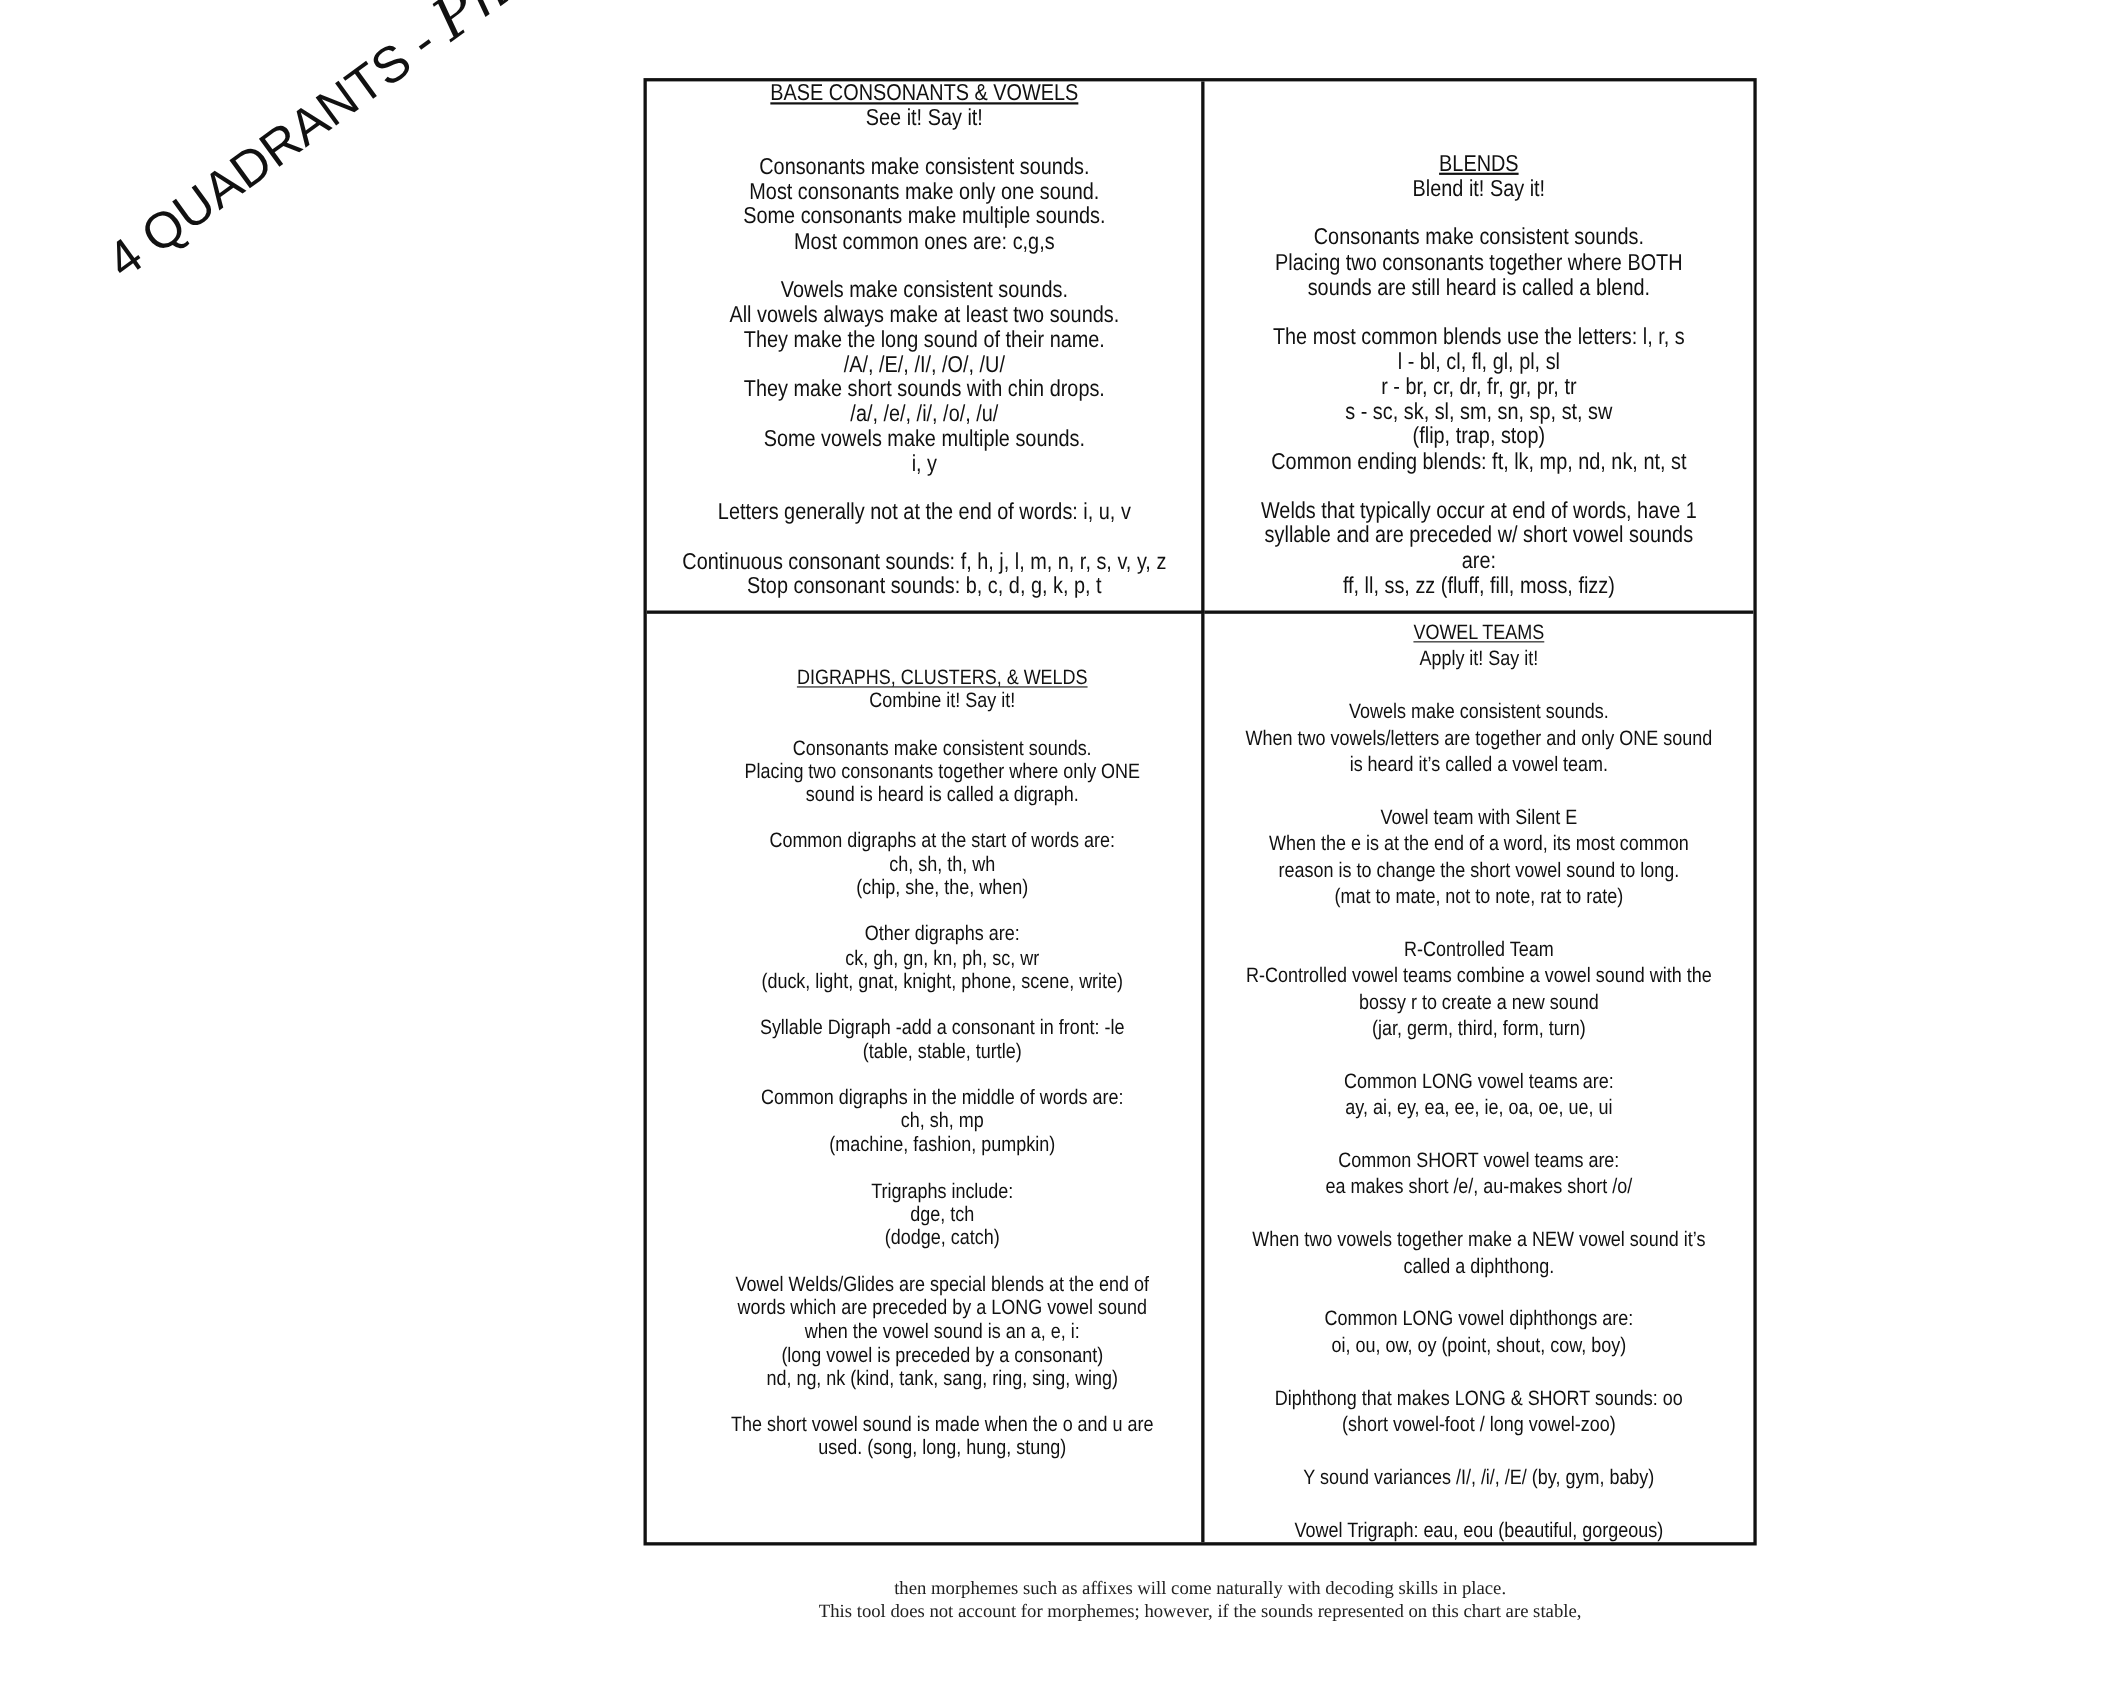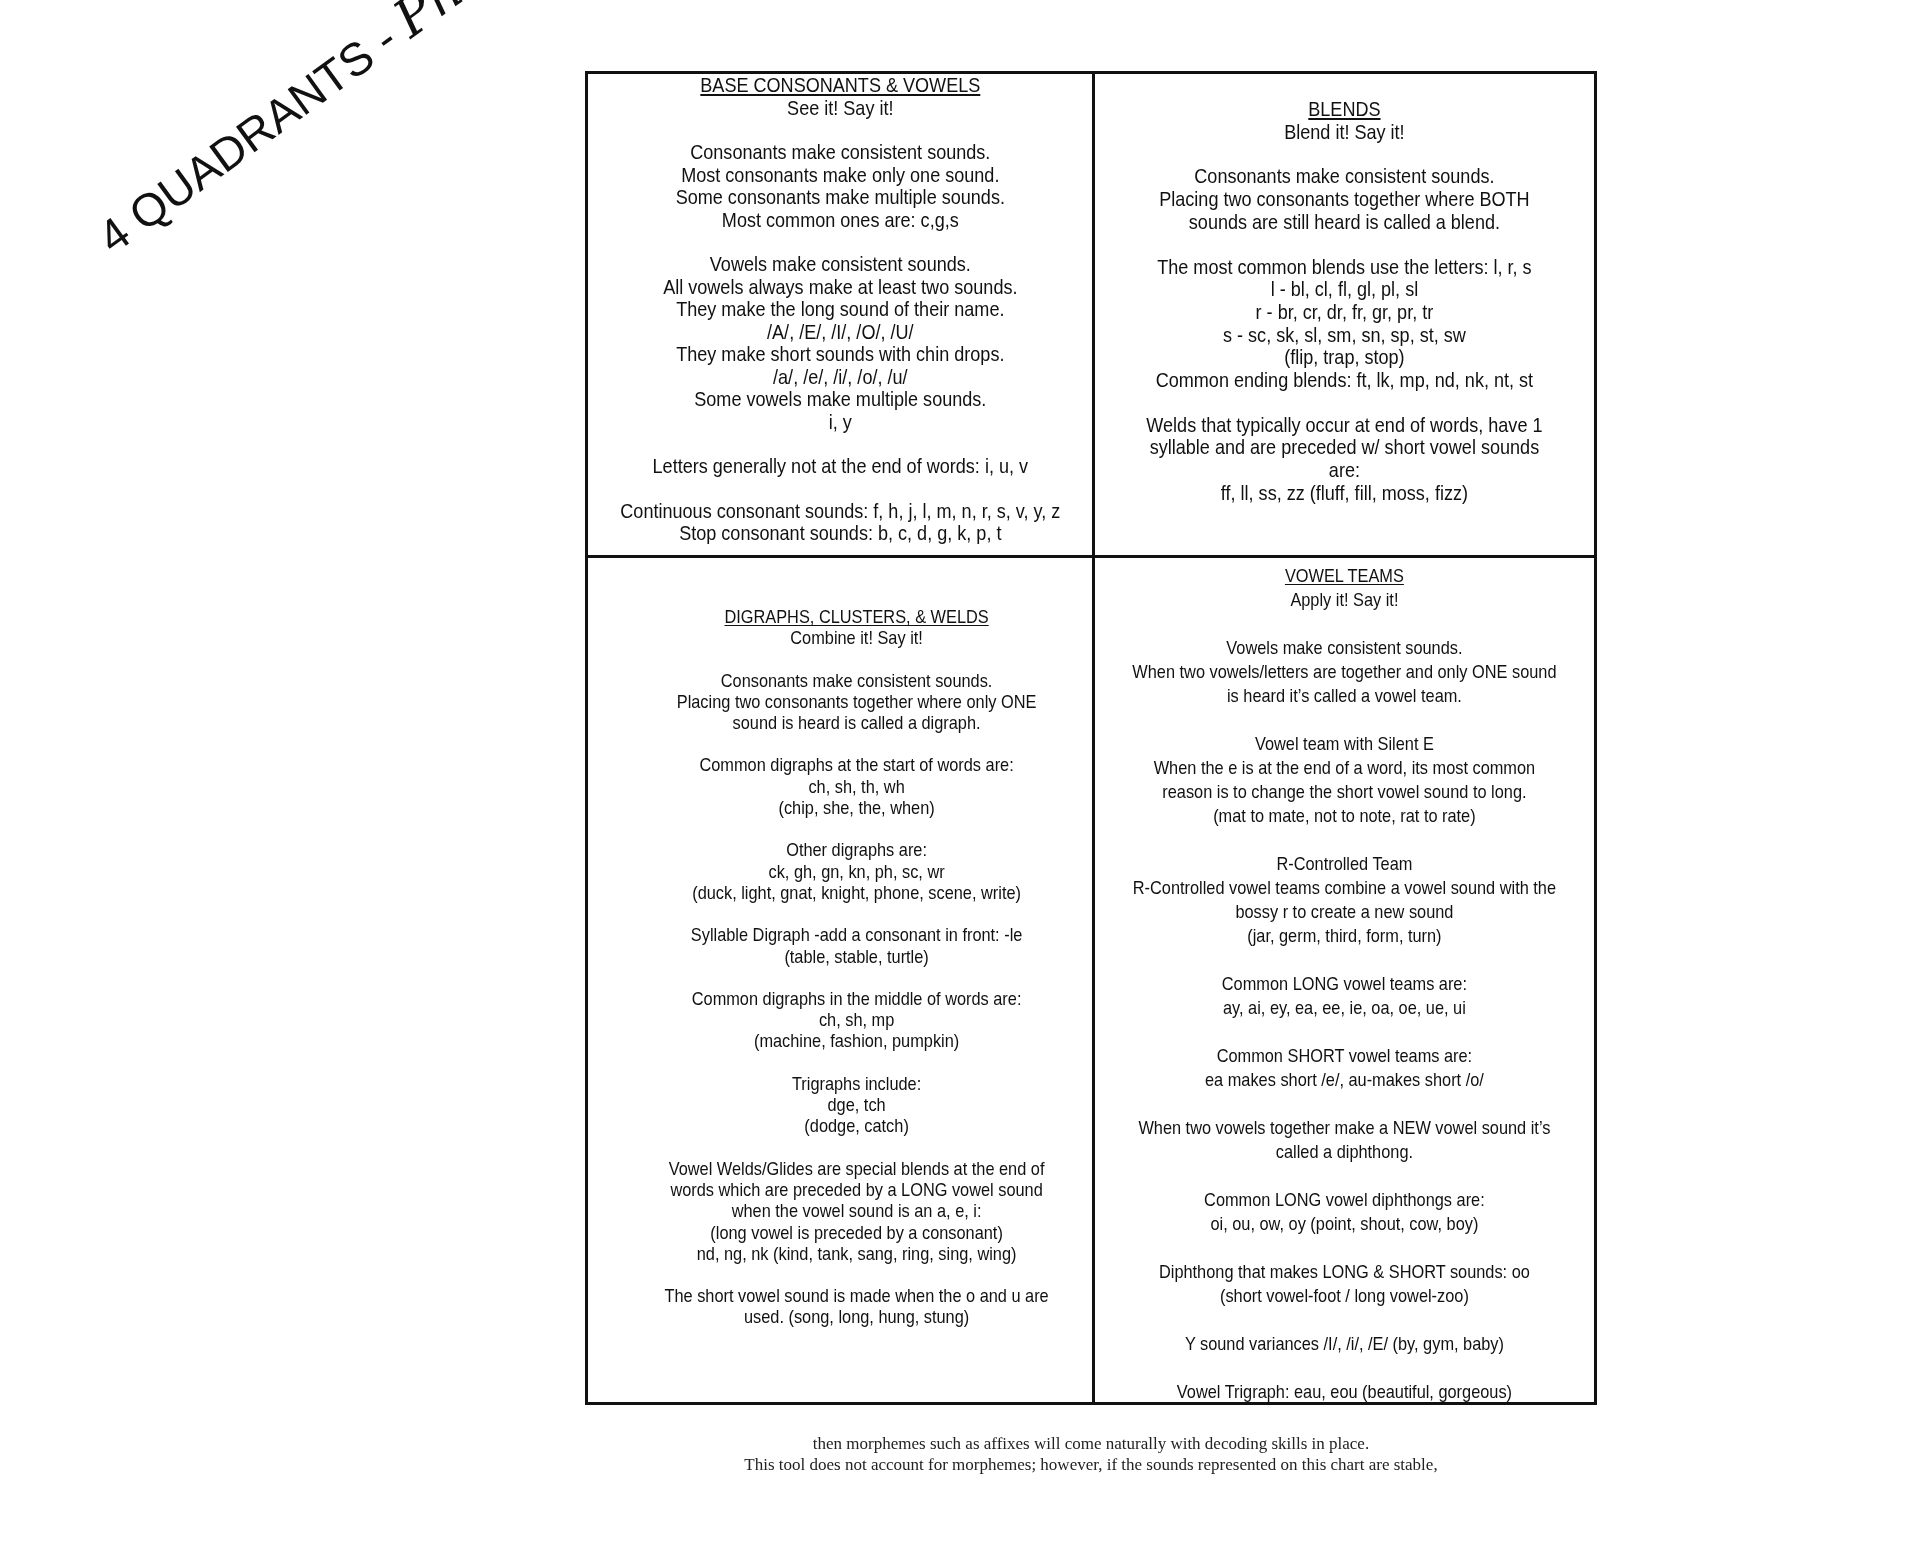--- a/index.html
+++ b/index.html
@@ -13,21 +13,21 @@
   .title .caps { font-family:"Liberation Sans Narrow","Liberation Sans", sans-serif; font-stretch:condensed; letter-spacing:0px; }
   .title .script { font-family:"DejaVu Serif", serif; font-style:italic; font-weight:300; font-size:52px; }
   .grid {
     position:absolute; left:585px; top:71px; width:1012px; height:1334px;
     border:3px solid #111; box-sizing:border-box;
     display:grid; grid-template-columns:507px 1fr; grid-template-rows:484px 1fr;
   }
   .cell { box-sizing:border-box; text-align:center; overflow:hidden;
     font-family:"Liberation Sans", sans-serif; font-stretch:condensed; }
   .c1 { border-right:3px solid #111; border-bottom:3px solid #111; }
-  .c2 { border-bottom:3px solid #111; }
+  .c2 { border-bottom:3px solid #111;margin-top:40px; }
   .c3 { border-right:3px solid #111;padding-left:34px; }
   .cell .inner { display:inline-block; transform-origin:top center; }
   .q1 .inner { transform:scaleX(0.86); width:116%; margin-left:-8%; font-size:21px; line-height:22.5px; padding-top:0px; }
   .q2 .inner { transform:scaleX(0.86); width:116%; margin-left:-8%; font-size:21px; line-height:22.7px; padding-top:24px; }
   .q3 .inner { transform:scaleX(0.86); width:116%; margin-left:-8%; font-size:19px; line-height:21.3px; padding-top:48px; }
   .q4 .inner { transform:scaleX(0.86); width:116%; margin-left:-8%; font-size:19px; line-height:24px; padding-top:6px; }
   .line { display:block; white-space:nowrap; min-height:1em; }
   .heading { text-decoration:underline; text-underline-offset:2px; }
   .gap { display:block; height:22px; }
   .q3 .gap { height:21px; }

